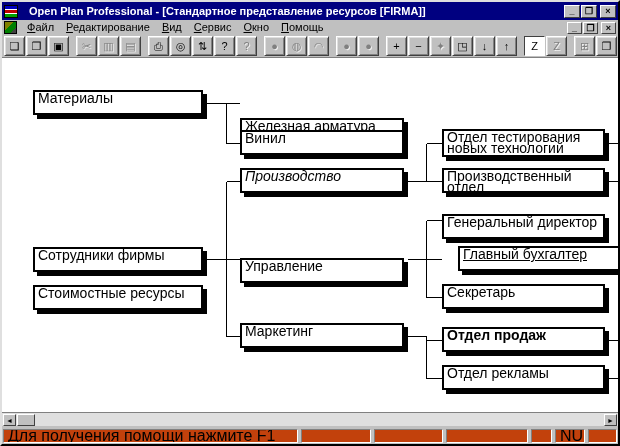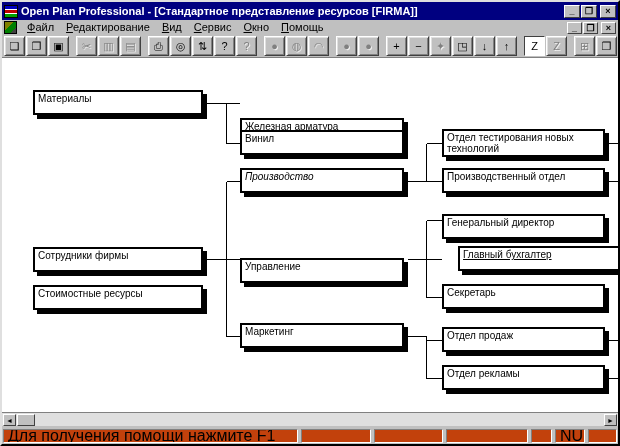--- a/index.html
+++ b/index.html
@@ -1,21 +1,21 @@
 <!DOCTYPE html>
 <html><head>
 <meta charset="utf-8">
 <style>
   html,body{margin:0;padding:0;background:#808080;}
   *{box-sizing:border-box;font-family:"Liberation Sans",sans-serif;}
   .window{position:relative;width:620px;height:446px;background:#c0c0c0;
     border:2px solid;border-color:#dfdfdf #000 #000 #dfdfdf;overflow:hidden;}
   
   .titlebar{position:absolute;top:0;left:0;right:0;height:18px;background:#000080;
-    display:flex;align-items:center;padding:0 2px;gap:3px;}
+    display:flex;align-items:center;padding:0 2px;gap:11px;}
   .titlebar .title{color:#fff;font-size:11px;font-weight:bold;white-space:nowrap;
     overflow:hidden;flex:1;line-height:18px;}
   .app-icon{width:14px;height:13px;flex:0 0 auto;background:#fff;border:1px solid #000;
     background-image:linear-gradient(180deg,#0000c0 0 3px,#fff 3px 4px,#c00000 4px 7px,#fff 7px 8px,#00a000 8px 11px,#ffff00 11px);}
   .winbtns{display:flex;gap:1px;flex:0 0 auto;}
   .wbtn{width:16px;height:13px;background:#c0c0c0;border:1px solid;border-color:#fff #404040 #404040 #fff;
     font-size:9px;font-weight:bold;line-height:10px;text-align:center;padding:0;color:#000;}
   .wbtn.close{margin-left:2px;}
   
   .menubar{position:absolute;top:18px;left:0;right:0;height:15px;display:flex;align-items:center;
@@ -36,21 +36,21 @@
   .tb .glyph{display:inline-block;}
   .tb.dis{color:#808080;}
   .tb.dis .glyph{color:#808080;text-shadow:1px 1px 0 #f0f0f0;}
   
   .divider{position:absolute;top:55px;left:0;right:0;height:2px;
     border-top:1px solid #808080;border-bottom:1px solid #fff;}
   
   .canvas{position:absolute;top:57px;left:0;right:0;height:353px;background:#fff;overflow:hidden;}
   .connectors{position:absolute;left:0;top:0;pointer-events:none;}
   .node{position:absolute;background:#fff;border:2px solid #000;box-shadow:4px 4px 0 0 #000;
-    font-size:10px;line-height:11px;color:#000;padding:1px 3px;overflow:hidden;}
+    font-size:14px;line-height:11px;color:#000;padding:1px 3px;overflow:hidden;}
   
   .hscroll{position:absolute;top:410px;left:0;right:0;height:14px;background:#dfdfdf;
     border-top:1px solid #808080;}
   .sbtn{position:absolute;top:1px;width:13px;height:12px;background:#c0c0c0;
     border:1px solid;border-color:#fff #404040 #404040 #fff;font-size:7px;line-height:9px;
     text-align:center;padding:0;color:#000;}
   .sbtn.left{left:1px;}
   .sbtn.right{right:1px;}
   .sthumb{position:absolute;top:1px;left:15px;width:18px;height:12px;background:#c0c0c0;
     border:1px solid;border-color:#fff #404040 #404040 #fff;}
@@ -162,21 +162,21 @@
     <div class="node" style="left:238px;top:31px;width:164px;height:25px;margin-top:28px;">Железная арматура</div>
     <div class="node" style="left:238px;top:71px;width:164px;height:25px;">Винил</div>
     <div class="node" style="left:238px;top:109px;width:164px;height:25px;font-style:italic;">Производство</div>
     <div class="node" style="left:238px;top:187px;width:164px;height:25px;margin-top:12px;">Управление</div>
     <div class="node" style="left:238px;top:264px;width:164px;height:25px;">Маркетинг</div>
     <div class="node" style="left:440px;top:70px;width:163px;height:28px;">Отдел тестирования новых технологий</div>
     <div class="node" style="left:440px;top:109px;width:163px;height:25px;">Производственный отдел</div>
     <div class="node" style="left:440px;top:148px;width:163px;height:25px;margin-top:7px;">Генеральный директор</div>
     <div class="node" style="left:456px;top:187px;width:163px;height:25px;text-decoration:underline;">Главный бухгалтер</div>
     <div class="node" style="left:440px;top:225px;width:163px;height:25px;">Секретарь</div>
-    <div class="node" style="left:440px;top:268px;width:163px;height:25px;">Отдел продаж</div>
+    <div class="node" style="left:440px;top:268px;width:163px;height:25px;font-weight:bold;">Отдел продаж</div>
     <div class="node" style="left:440px;top:306px;width:163px;height:25px;">Отдел рекламы</div>
   </div>
 
   <div class="hscroll">
     <button class="sbtn left">◄</button>
     <div class="sthumb"></div>
     <button class="sbtn right">►</button>
   </div>
 
   <div class="statusbar">

